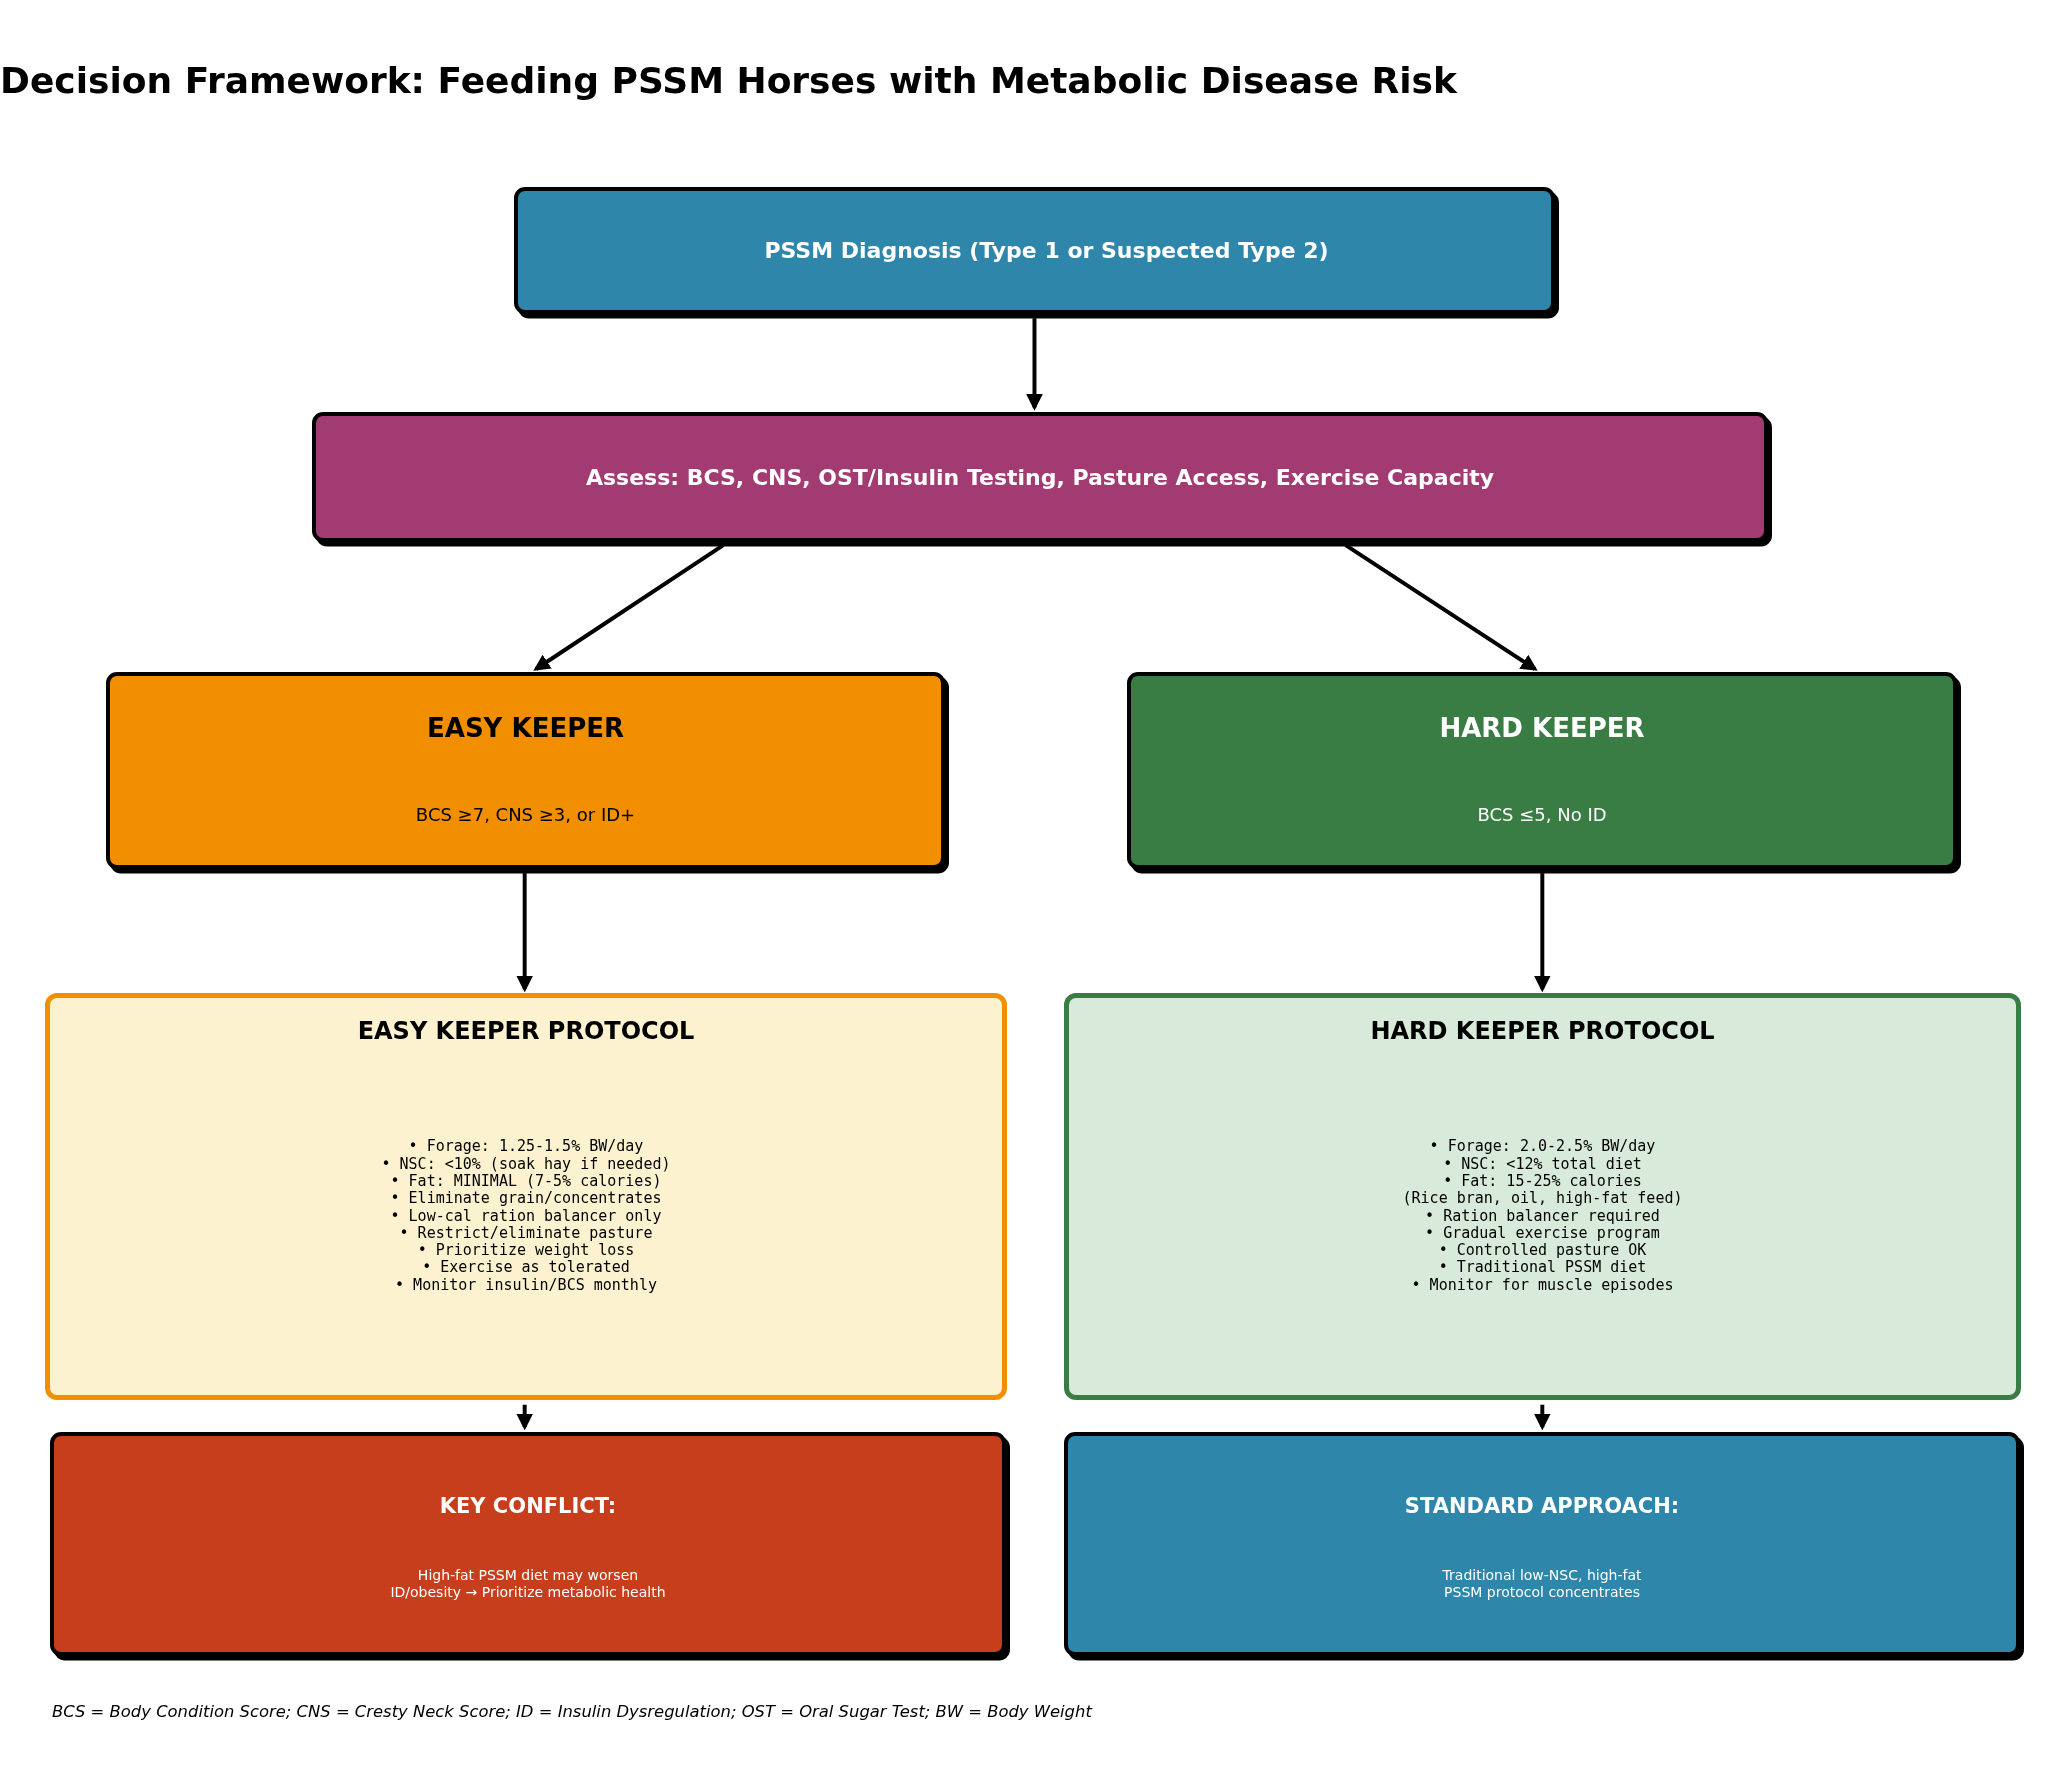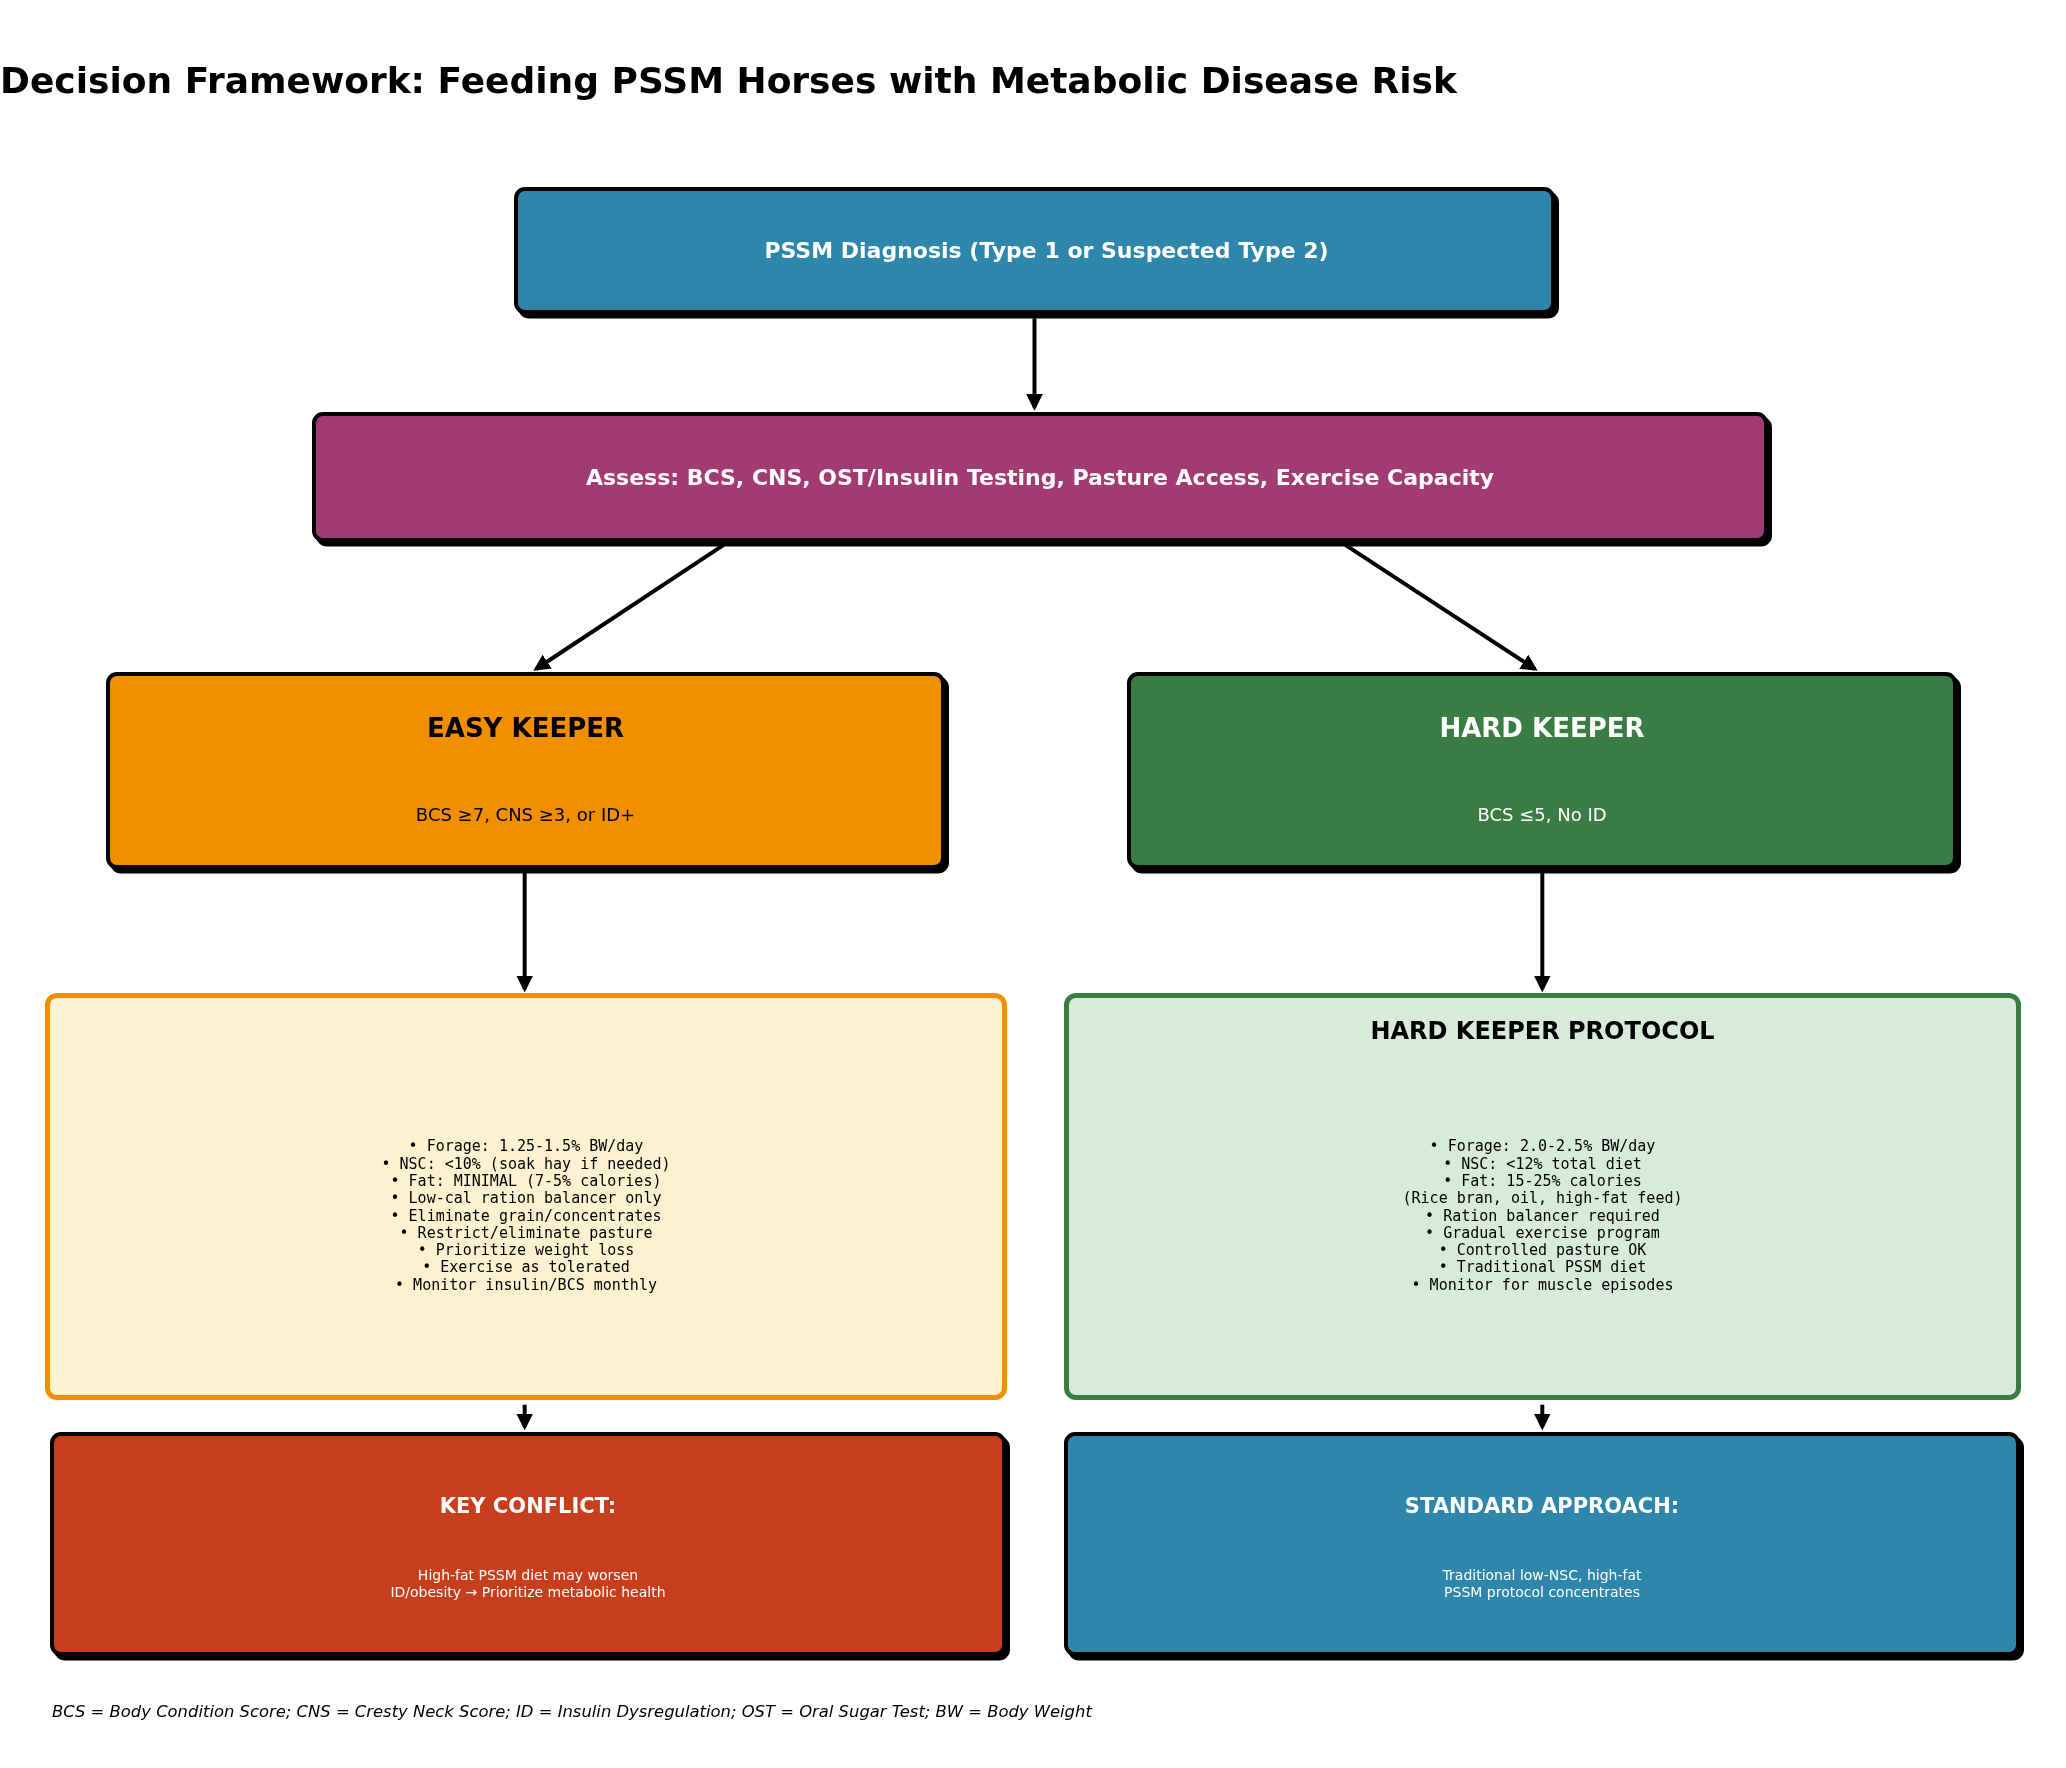--- a/index.html
+++ b/index.html
@@ -83,26 +83,27 @@
     <div class="center-label keeper-title">EASY KEEPER</div>
     <div class="center-label keeper-sub">BCS ≥7, CNS ≥3, or ID+</div>
   </div>
 
   <div class="node solid hard-keeper white">
     <div class="center-label keeper-title">HARD KEEPER</div>
     <div class="center-label keeper-sub">BCS ≤5, No ID</div>
   </div>
 
   <div class="node outline easy-protocol">
+    <div class="center-label protocol-title">EASY KEEPER PROTOCOL</div>
     <div class="center-label bullet-list">
         <div>• Forage: 1.25-1.5% BW/day</div>
         <div>• NSC: &lt;10% (soak hay if needed)</div>
         <div>• Fat: MINIMAL (7-5% calories)</div>
+        <div>• Eliminate grain/concentrates</div>
         <div>• Low-cal ration balancer only</div>
-        <div>• Eliminate grain/concentrates</div>
         <div>• Restrict/eliminate pasture</div>
         <div>• Prioritize weight loss</div>
         <div>• Exercise as tolerated</div>
         <div>• Monitor insulin/BCS monthly</div>
       </div>
   </div>
 
   <div class="node outline hard-protocol">
     <div class="center-label protocol-title">HARD KEEPER PROTOCOL</div>
     <div class="center-label bullet-list">

